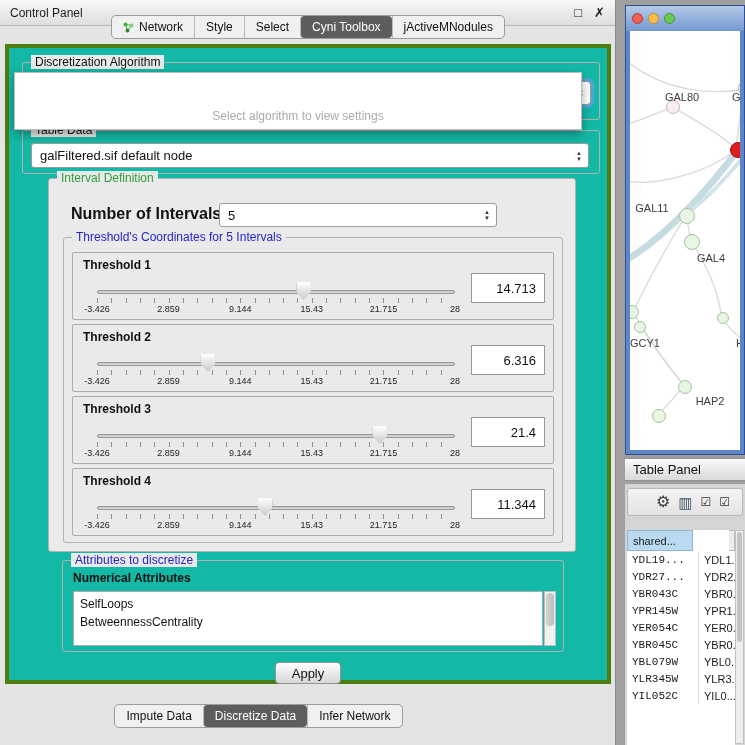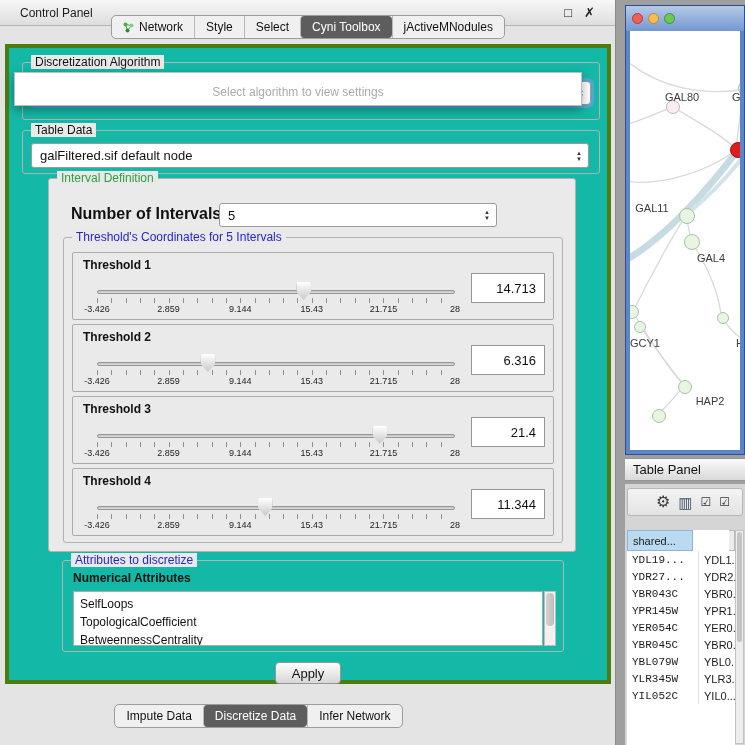--- a/index.html
+++ b/index.html
@@ -1,21 +1,21 @@
 <!DOCTYPE html>
 <html><head>
 <meta charset="utf-8">
 <style>
   *{margin:0;padding:0;box-sizing:border-box;font-family:"Liberation Sans",sans-serif;}
   html,body{width:745px;height:745px;}
   body{position:relative;background:#9f9f9f;overflow:hidden;}
 
   
   .control-panel{position:absolute;left:0;top:0;width:616px;height:745px;background:#e4e4e4;border-right:1px solid #8a8a8a;}
-  .cp-titlebar{height:26px;background:linear-gradient(#f7f7f7,#dedede);border-bottom:1px solid #b5b5b5;display:flex;align-items:center;padding:0 20px;font-size:12px;color:#1c1c1c;}
+  .cp-titlebar{height:26px;background:linear-gradient(#f7f7f7,#dedede);border-bottom:1px solid #b5b5b5;display:flex;align-items:center;padding:0 10px;font-size:12px;color:#1c1c1c;}
   .cp-title{flex:1;}
   .wc{font-size:13px;color:#222;margin-left:12px;cursor:default;}
 
   .cp-tabrow{position:absolute;top:15px;left:0;width:616px;display:flex;justify-content:center;}
   .cp-bottomrow{position:absolute;top:704px;left:0;width:517px;display:flex;justify-content:center;}
   .seg{display:flex;background:#f0f0f0;border:1px solid #9c9c9c;border-radius:5px;overflow:hidden;}
   .seg .tab{padding:4px 11px;font-size:12px;color:#111;border-left:1px solid #b8b8b8;display:flex;align-items:center;gap:5px;cursor:default;white-space:nowrap;}
   .seg .tab:first-child{border-left:none;}
   .seg .tab.active{background:#5d5d5d;color:#fff;border-radius:4px;}
   .tabicon{display:inline-flex;}
@@ -27,21 +27,21 @@
   .glabel.green{color:#2f9e41;}
   .glabel.blue{color:#2525cd;}
 
   .combo{background:#fff;border:1px solid #9b9b9b;border-radius:3px;display:flex;align-items:center;font-size:13px;position:relative;padding-left:8px;color:#111;}
   .stepper{position:absolute;right:2px;top:0;bottom:0;width:14px;display:flex;flex-direction:column;align-items:center;justify-content:center;color:#333;font-size:6px;line-height:6px;}
 
   .algo-group{left:13px;top:14px;width:578px;height:58px;}
   .algo-combo{position:absolute;left:8px;top:18px;right:8px;height:24px;box-shadow:0 0 0 3px rgba(110,160,235,.7);border-radius:4px;}
 
   .popup{position:absolute;left:5px;top:24px;width:568px;background:#fff;border:1px solid #bdbdbd;box-shadow:0 4px 10px rgba(0,0,0,.35);z-index:40;padding-bottom:4px;}
-  .ph{font-size:12px;color:#ababab;text-align:center;padding:12px 0 2px;}
+  .ph{font-size:12px;color:#ababab;text-align:center;padding:20px 0 2px;margin-top:16px;}
   .pi{font-size:13px;color:#111;padding:2px 8px;}
   .pi.bold{font-weight:bold;}
 
   .td-group{left:13px;top:82px;width:578px;height:44px;}
   .td-combo{position:absolute;left:8px;top:12px;right:10px;height:25px;}
 
   .interval-group{left:39px;top:130px;width:528px;height:374px;background:#eaeaea;}
   .noi-label{position:absolute;left:22px;top:26px;font-size:16px;font-weight:bold;color:#111;}
   .noi-combo{position:absolute;left:170px;top:24px;width:278px;height:24px;}
   .thr-group{position:absolute;left:14px;top:58px;right:12px;height:306px;}
@@ -248,21 +248,20 @@
   </div>
 </div>
       </div>
     </div>
 
     <div class="group attr-group">
       <span class="glabel blue">Attributes to discretize</span>
       <span class="attr-sublabel">Numerical Attributes</span>
       <div class="attr-list" id="attr-items">
           <div class="attr-item">SelfLoops</div>
-          <div class="attr-item">TopologicalCoefficient</div>
           <div class="attr-item">BetweennessCentrality</div>
         </div>
       <div class="attr-scroll">
         <div class="attr-thumb"></div>
       </div>
     </div>
 
     <button class="apply">Apply</button>
   </div>
 

